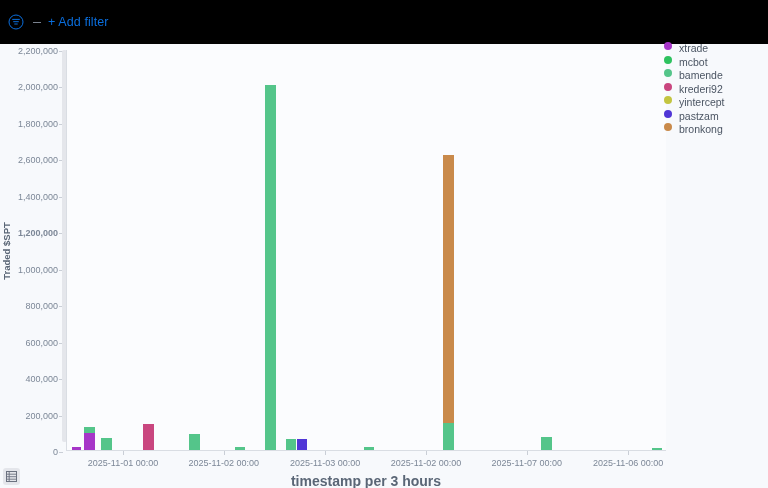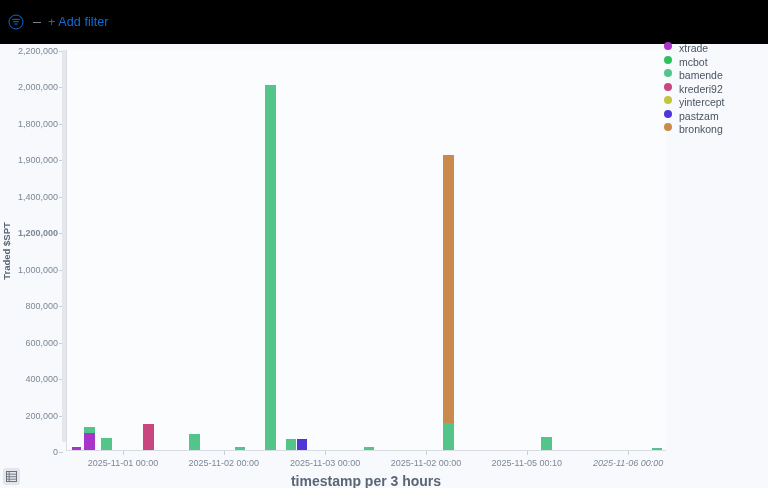--- a/index.html
+++ b/index.html
@@ -137,21 +137,21 @@
       <div class="y-axis-title">Traded $SPT</div>
       <div id="yticks">
           <div class="y-tick" style="top: 402px;">0</div>
           <div class="y-tick" style="top: 365.545px;">200,000</div>
           <div class="y-tick" style="top: 329.091px;">400,000</div>
           <div class="y-tick" style="top: 292.636px;">600,000</div>
           <div class="y-tick" style="top: 256.182px;">800,000</div>
           <div class="y-tick" style="top: 219.727px;">1,000,000</div>
           <div class="y-tick" style="top: 183.273px; font-weight: bold;">1,200,000</div>
           <div class="y-tick" style="top: 146.818px;">1,400,000</div>
-          <div class="y-tick" style="top: 110.364px;">1,900,000</div>
+          <div class="y-tick" style="top: 110.364px;">2,600,000</div>
           <div class="y-tick" style="top: 73.9091px;">1,800,000</div>
           <div class="y-tick" style="top: 37.4545px;">2,000,000</div>
           <div class="y-tick" style="top: 1px;">2,200,000</div>
         </div>
     </div>
 
     <div class="plot-scroll-cap"></div>
 
     <div class="plot">
       <div id="bars">
@@ -206,23 +206,23 @@
       <div id="xticks">
           <div class="x-tick-mark" style="left: 9.5%;"></div>
           <div class="x-tick" style="left: 9.5%;">2025-11-01 00:00</div>
           <div class="x-tick-mark" style="left: 26.3%;"></div>
           <div class="x-tick" style="left: 26.3%;">2025-11-02 00:00</div>
           <div class="x-tick-mark" style="left: 43.2%;"></div>
           <div class="x-tick" style="left: 43.2%;">2025-11-03 00:00</div>
           <div class="x-tick-mark" style="left: 60%;"></div>
           <div class="x-tick" style="left: 60%;">2025-11-02 00:00</div>
           <div class="x-tick-mark" style="left: 76.8%;"></div>
-          <div class="x-tick" style="left: 76.8%;">2025-11-05 00:10</div>
+          <div class="x-tick" style="left: 76.8%;">2025-11-07 00:00</div>
           <div class="x-tick-mark" style="left: 93.7%;"></div>
-          <div class="x-tick" style="left: 93.7%; font-style: italic;">2025-11-06 00:00</div>
+          <div class="x-tick" style="left: 93.7%;">2025-11-06 00:00</div>
         </div>
       <div class="x-axis-title">timestamp per 3 hours</div>
     </div>
   </div>
 
   <div class="legend">
     <div id="legend-items">
         <div class="legend-item">
           <span class="legend-dot" style="background: rgb(166, 53, 200);"></span>
           <span class="legend-label">xtrade</span>

